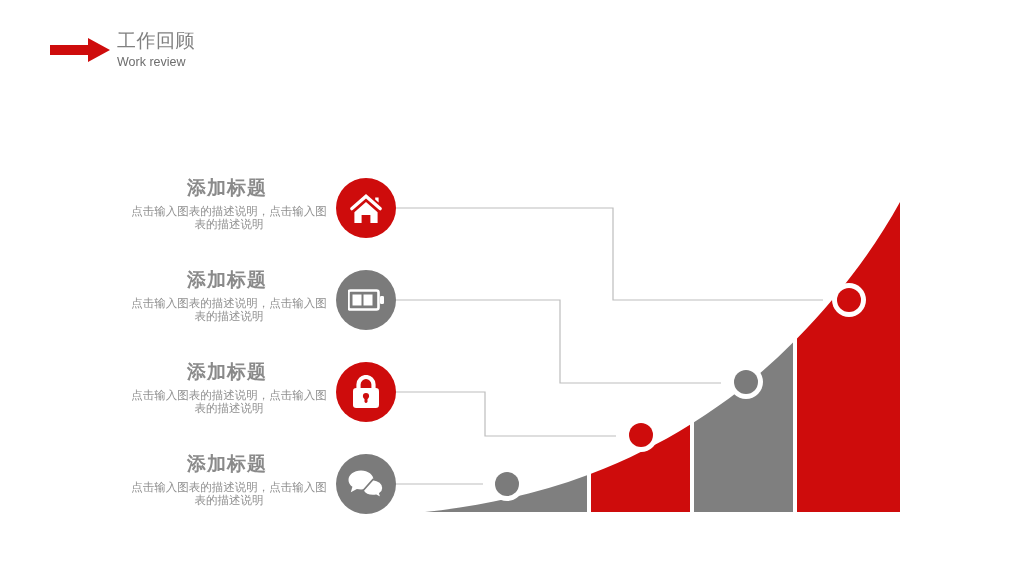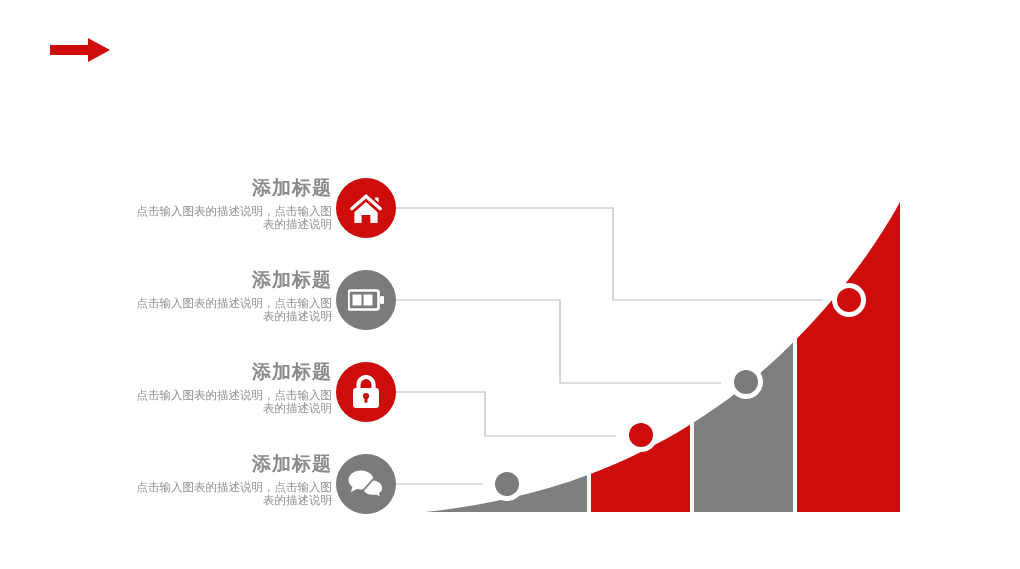--- a/index.html
+++ b/index.html
@@ -55,21 +55,21 @@
     position: absolute;
     left: 0;
     width: 400px;
     height: 92px;
   }
   .row-text {
     position: absolute;
     right: 68px;
     top: 0;
     width: 210px;
-    text-align: right;
+    text-align: center;
   }
   .row-title {
     font-size: 19px;
     font-weight: bold;
     color: #8a8a8a;
     line-height: 24px;
     letter-spacing: 1px;
     white-space: nowrap;
   }
   .row-desc {
@@ -105,20 +105,24 @@
     pointer-events: none;
   }
 </style>
 </head>
 <body>
 
 <div id="header">
   <svg id="header-arrow" viewBox="0 0 60 24">
     <polygon points="0,7 38,7 38,0 60,12 38,24 38,17 0,17" fill="#ce0c0c"></polygon>
   </svg>
+  <div id="header-text">
+    <div id="header-title-cn">工作回顾</div>
+    <div id="header-title-en">Work review</div>
+  </div>
 </div>
 
 <svg id="stage" viewBox="0 0 1020 569">
   <defs>
 
     <clipPath id="clip-seg1">
         <rect x="425" y="180" width="162" height="340"></rect>
       </clipPath>
     <clipPath id="clip-seg2">
         <rect x="591" y="180" width="99" height="340"></rect>

